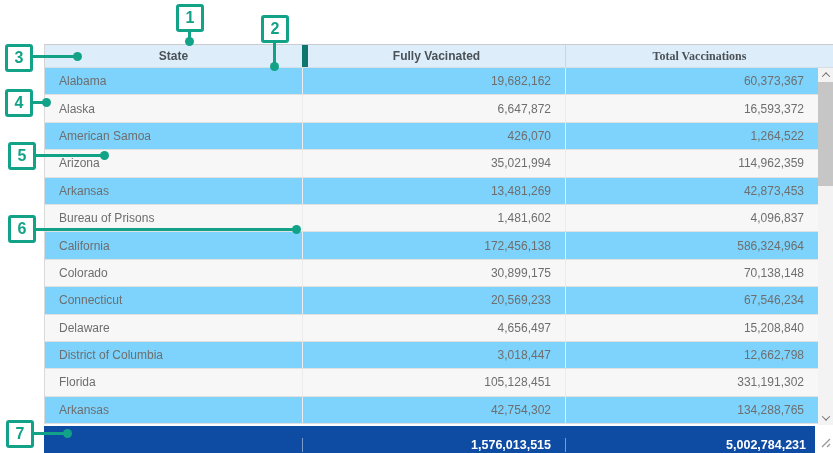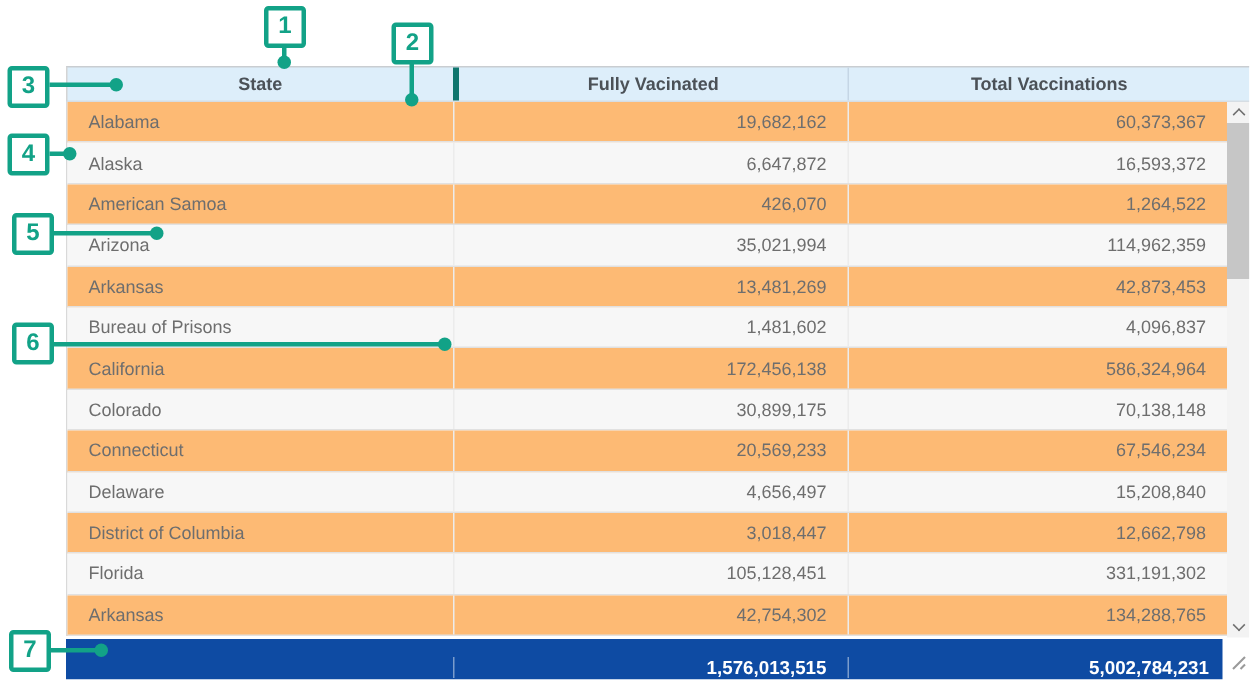--- a/index.html
+++ b/index.html
@@ -13,27 +13,27 @@
   .tbl-header{
     position:absolute;left:44px;top:44px;width:789px;height:24px;box-sizing:border-box;
     background:var(--header-bg);border-top:1px solid #c9cdd1;border-left:1px solid #d4d4d4;
     border-bottom:1px solid #d6dde3;display:flex;
   }
   .tbl-header .hcell{
     display:flex;align-items:center;justify-content:center;
     font-size:12px;font-weight:bold;color:var(--header-text);box-sizing:border-box;
   }
   .hcell.c1{width:257px;}
-  .hcell.c2{width:263px;border-left:4px solid #0f766e;}
-  .hcell.c3{flex:1;border-left:1px solid #c5d6e5;}
+  .hcell.c2{width:263px;border-left:6px solid #0f766e;}
+  .hcell.c3{flex:1;border-left:1px solid #c5d6e5;font-family:Liberation Serif, serif;}
   .tbl-body{
     position:absolute;left:44px;top:68px;width:774px;height:356px;box-sizing:border-box;
     border-left:1px solid #d9d9d9;display:flex;flex-direction:column;background:#fff;
   }
-  .trow{flex:1;display:flex;box-sizing:border-box;border-bottom:1px solid var(--row-border);background:#fdba74;}
+  .trow{flex:1;display:flex;box-sizing:border-box;border-bottom:1px solid var(--row-border);background:#7dd3fc;}
   .trow:nth-child(even){background:var(--alt-row);}
   .tcell{display:flex;align-items:center;font-size:12px;color:var(--cell-text);box-sizing:border-box;}
   .tcell.state{width:257px;padding-left:14px;}
   .tcell.num1{width:263px;justify-content:flex-end;padding-right:14px;border-left:1px solid #ececec;}
   .tcell.num2{flex:1;justify-content:flex-end;padding-right:14px;border-left:1px solid #ececec;}
   
   .summary{
     position:absolute;left:44px;top:426px;width:771px;height:37px;background:var(--summary-bg);
     display:flex;color:#ffffff;font-weight:bold;font-size:12.5px;box-sizing:border-box;align-items:center;
   }

